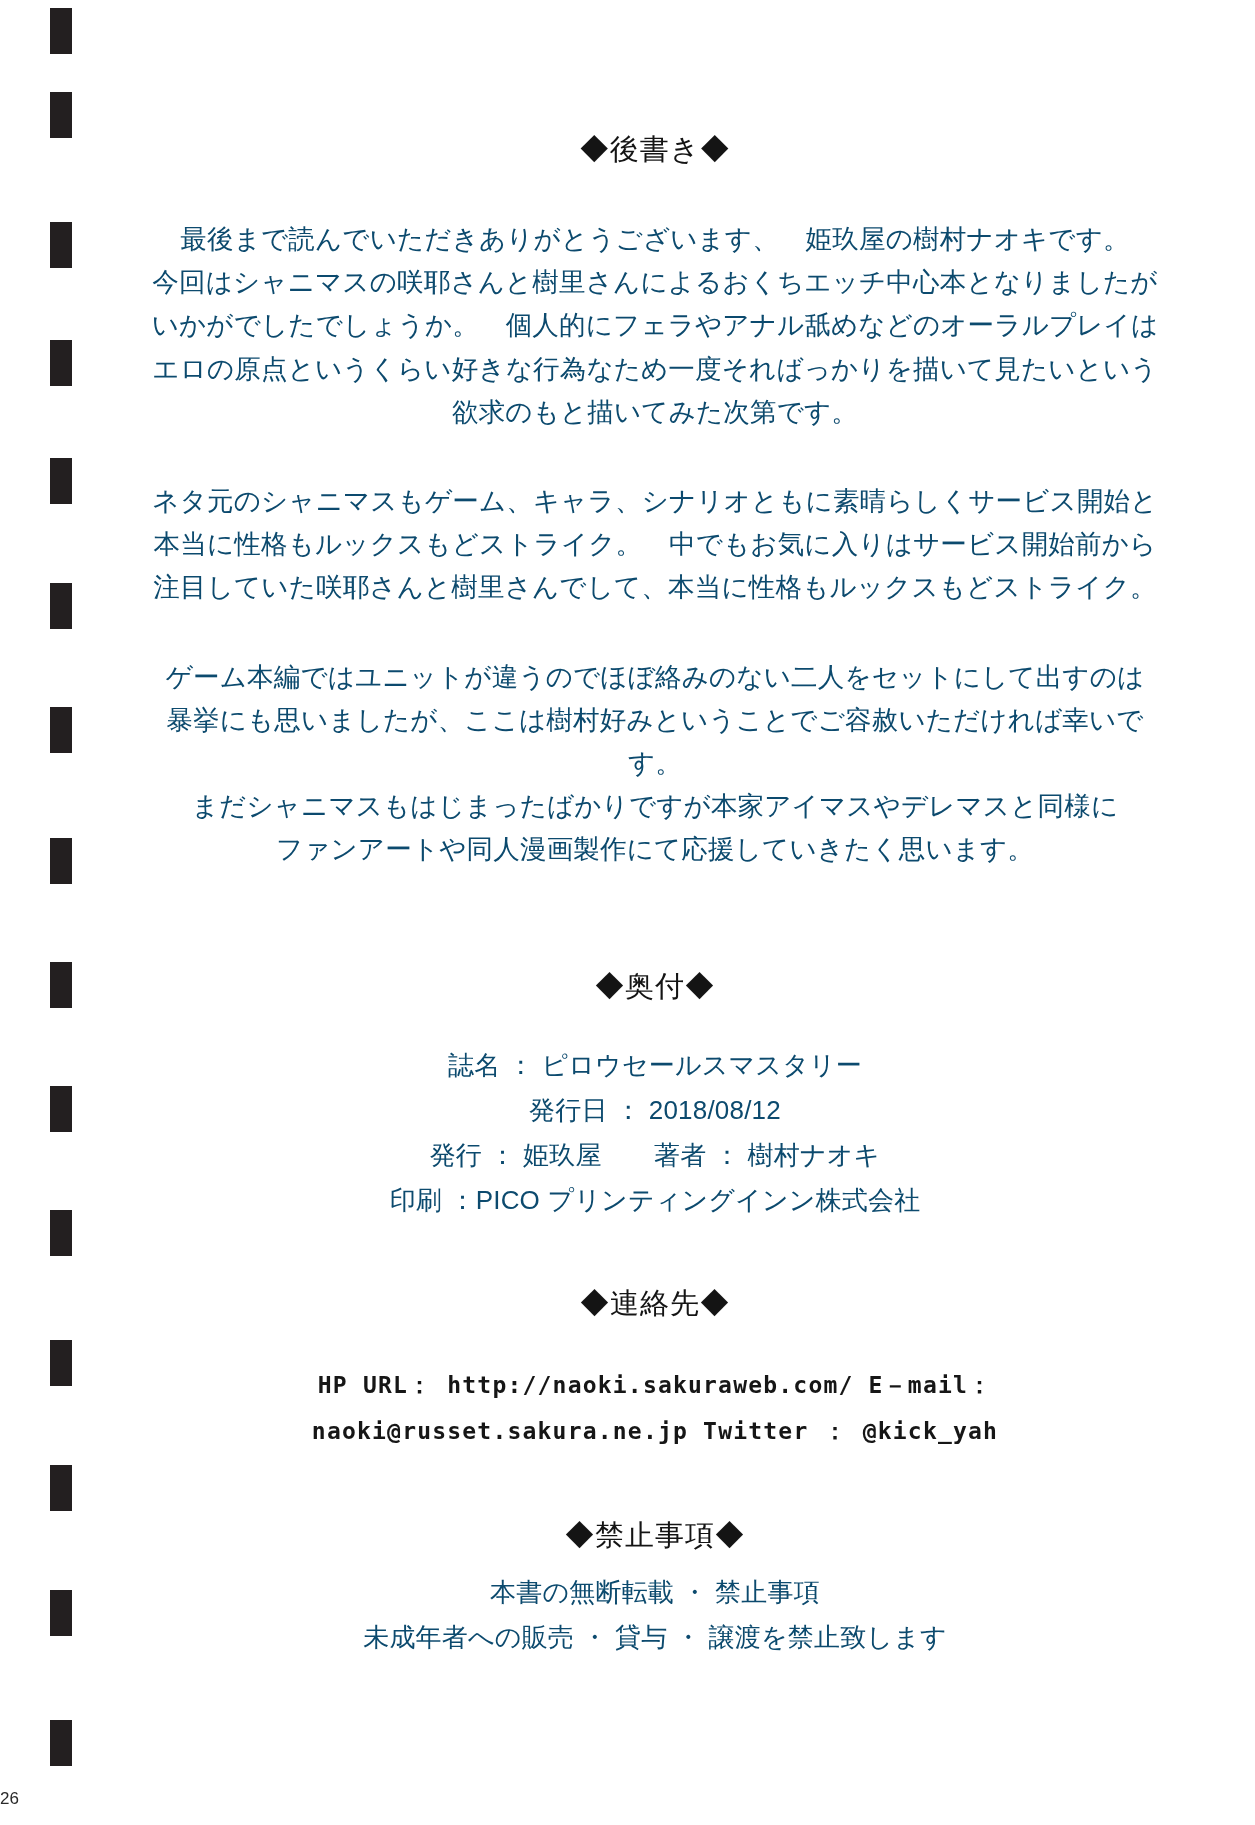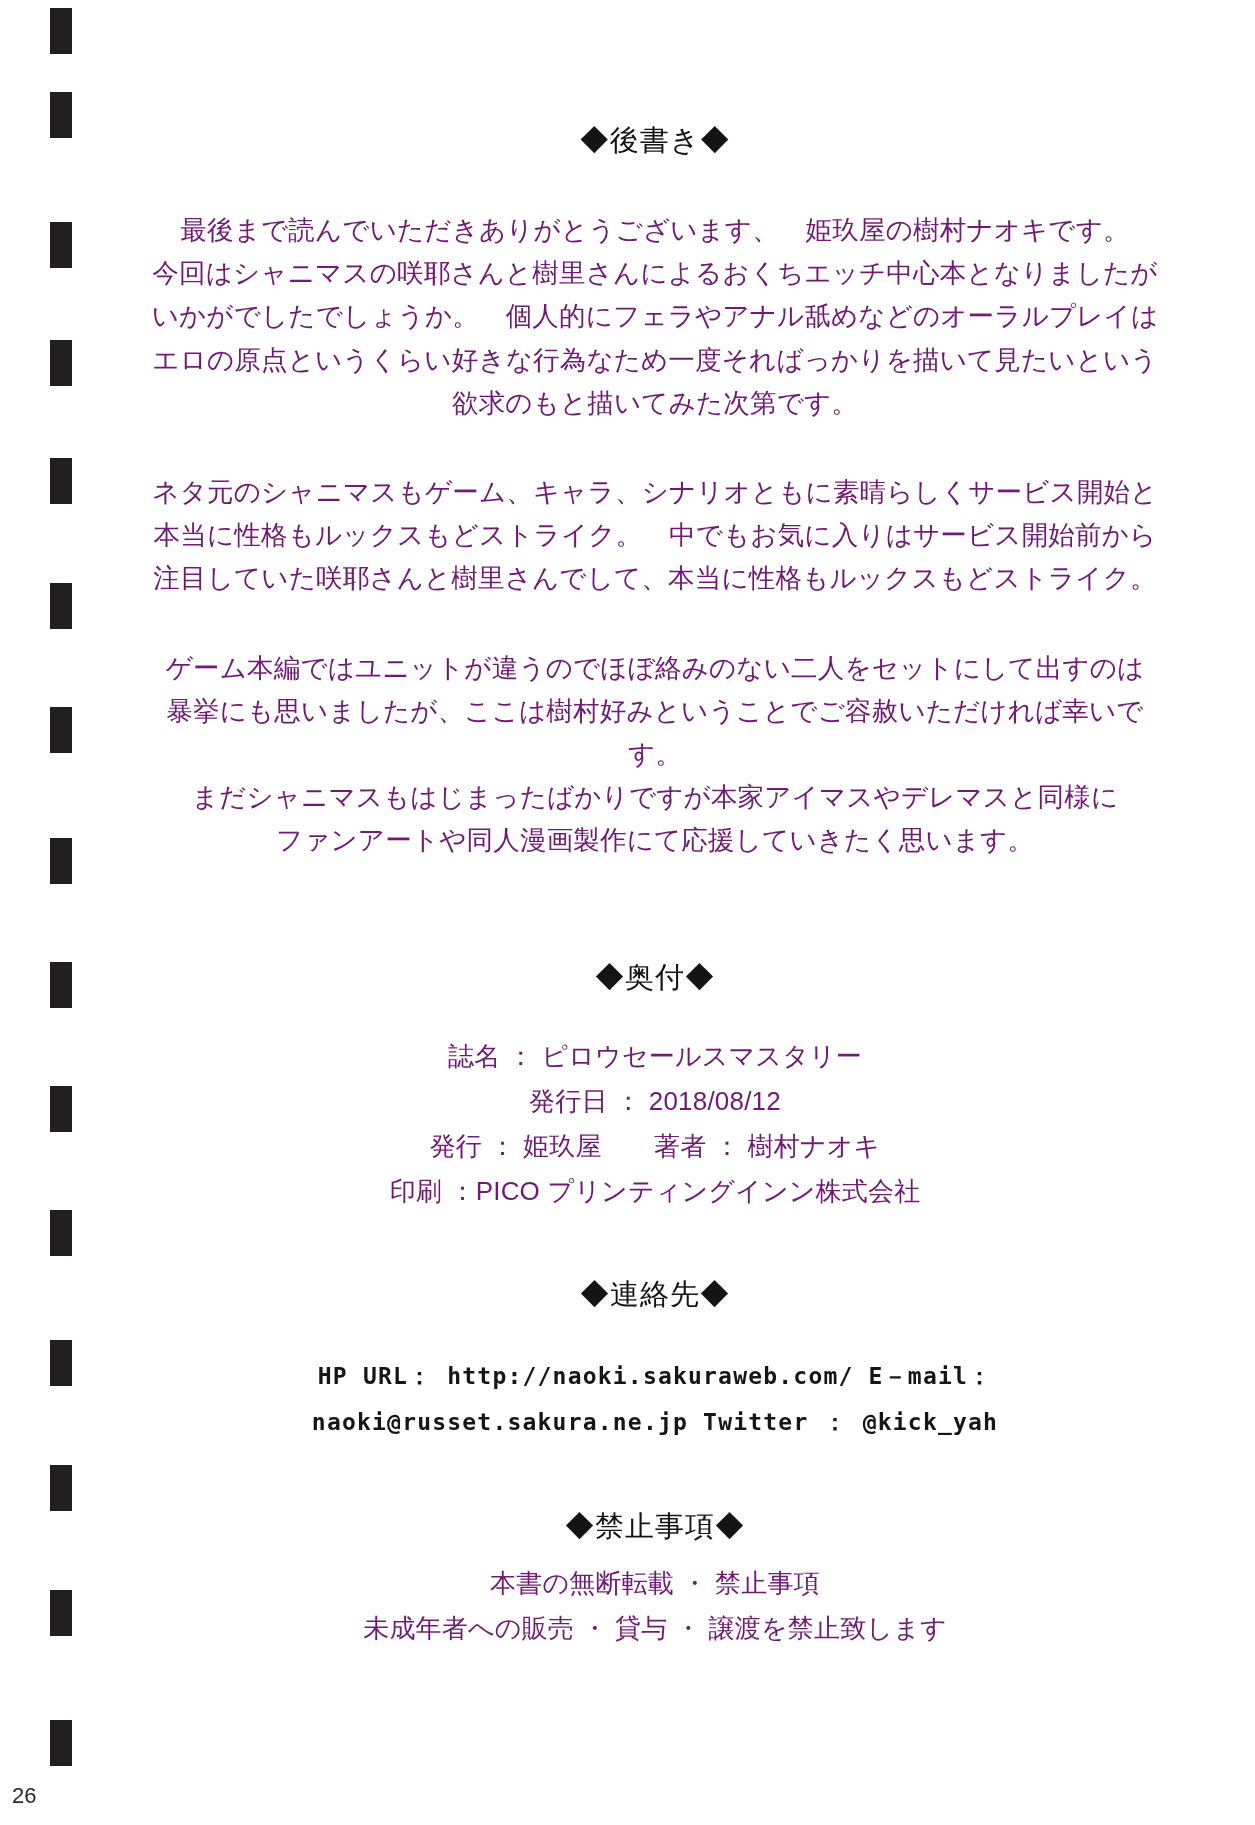--- a/index.html
+++ b/index.html
@@ -27,49 +27,49 @@
   .binding-mark {
     position: absolute;
     left: 0;
     width: 22px;
     height: 46px;
     background: #231f20;
   }
 
   .page-number {
     position: absolute;
-    left: 12px;
+    left: 0;
     bottom: 16px;
-    font-size: 22px;
+    font-size: 17px;
     color: #2a2a2a;
     font-family: "Liberation Sans", sans-serif;
   }
 
   .content {
     position: absolute;
     left: 140px;
-    top: 3px;
+    top: 12px;
     width: 1030px;
     height: 1393px;
     text-align: center;
   }
 
   .heading {
     font-size: 29px;
     font-weight: 500;
     letter-spacing: 1px;
     margin: 0;
     color: #141414;
   }
 
   .para {
     font-size: 26.5px;
     line-height: 1.63;
     letter-spacing: 0.2px;
-    color: #701a75;
+    color: #0c4a6e;
     margin: 0 auto;
   }
   .para .ln { display: block; }
 
   .spacer-lg { height: 46px; }
   .spacer-md { height: 34px; }
 
   .afterword-head { margin-top: 118px; }
   .afterword-body { margin-top: 48px; }
 

